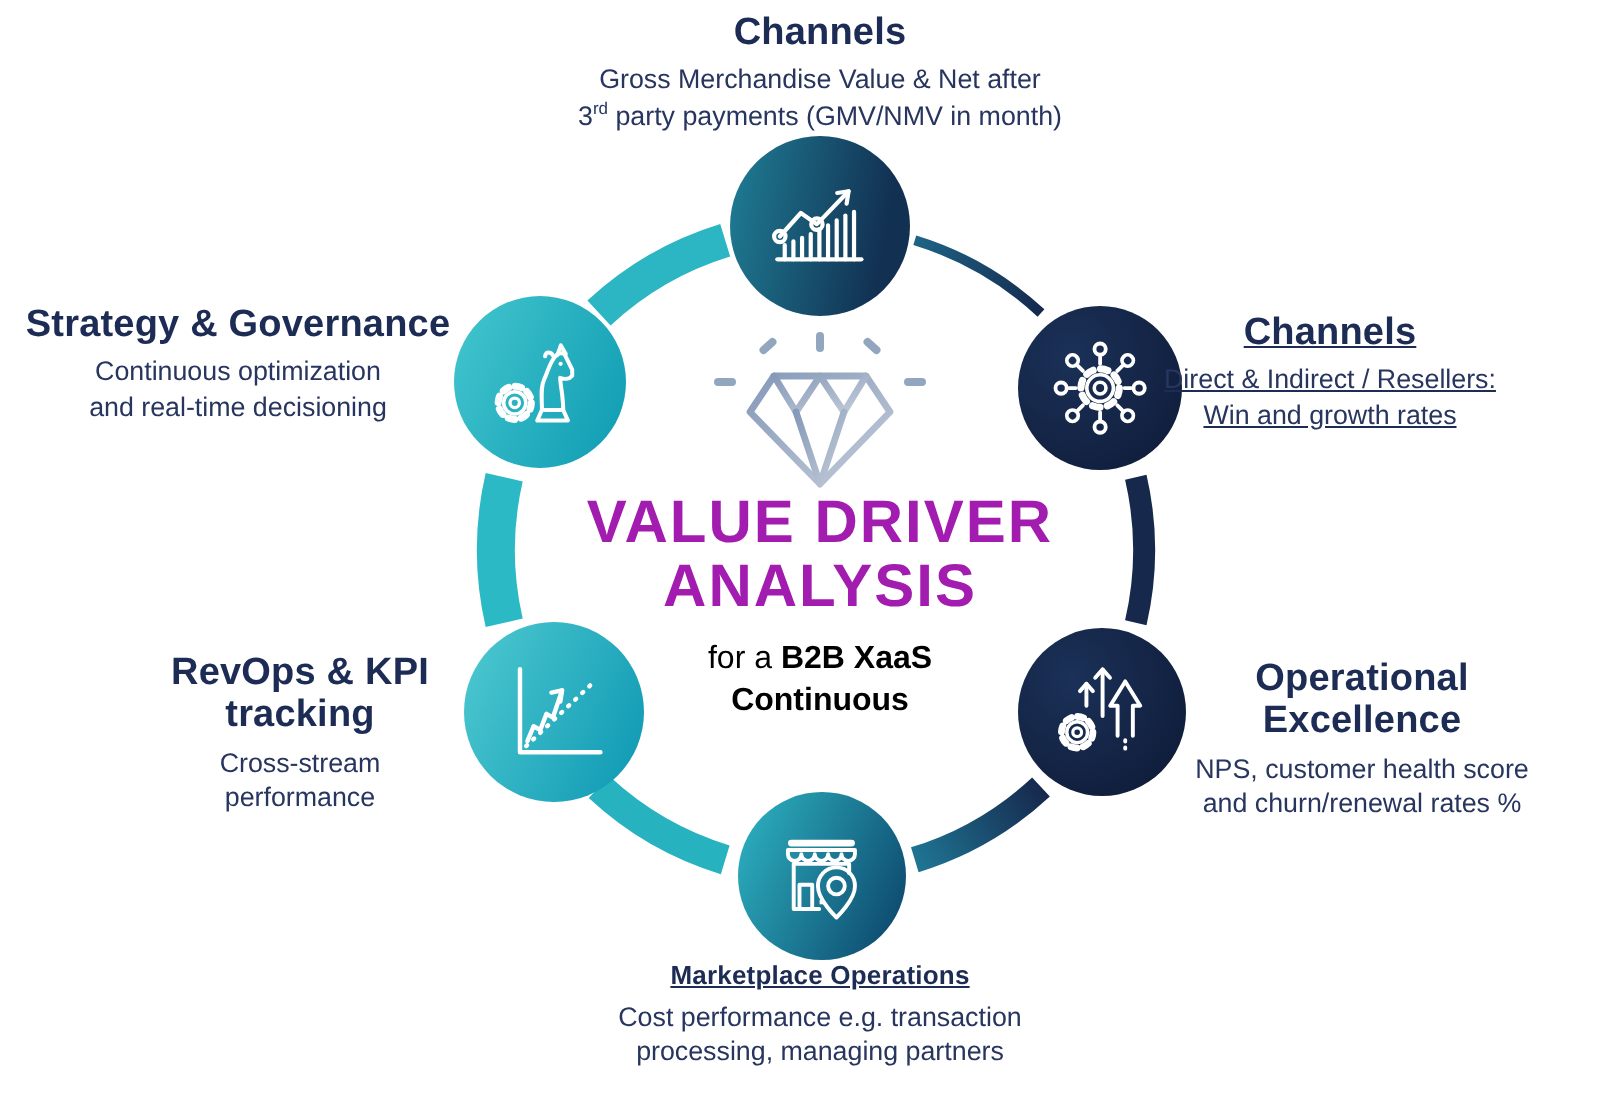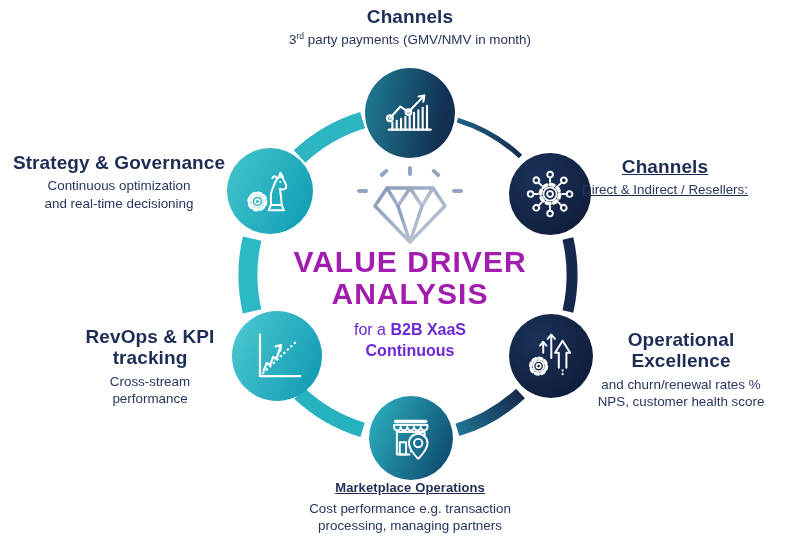--- a/index.html
+++ b/index.html
@@ -32,21 +32,21 @@
   #tb-revenue{left:225px;top:6px;width:370px;}
   #tb-channels{left:554px;top:156px;width:222px;text-decoration:underline;}
   #tb-opex{left:569px;top:329px;width:224px;}
   #tb-marketplace{left:235px;top:481px;width:350px;}
   #tb-marketplace .t{font-size:13px;text-decoration:underline;}
   #tb-revops{left:35px;top:326px;width:230px;}
   #tb-strategy{left:0px;top:152px;width:238px;}
   
   #center-block{left:275px;top:246px;width:270px;}
   #center-block .title{font-size:30px;font-weight:700;letter-spacing:1px;line-height:1.08;color:#a21caf;}
-  #center-block .sub{font-size:16px;margin-top:9px;line-height:1.3;color:#6d28d9;}
+  #center-block .sub{font-size:16px;margin-top:9px;line-height:1.3;color:#000000;}
   #center-block .sub b{font-weight:700;}
   #diamond{left:343px;top:164px;z-index:3;}
 </style>
 </head>
 <body>
 
 <div id="canvas">
 
   <svg id="ring" width="800" height="549" viewBox="0 0 800 549">
     <defs>
@@ -218,39 +218,41 @@
     </div>
     <div class="sub">
       <div><span>for a </span><b>B2B XaaS</b></div>
       <div><b>Continuous</b></div>
     </div>
   </div>
 
   <div class="tb" id="tb-revenue">
     <div class="t">Channels</div>
     <div class="d">
+      <div>Gross Merchandise Value &amp; Net after</div>
       <div><span>3</span><sup>rd</sup><span> party payments (GMV/NMV in month)</span></div>
     </div>
   </div>
 
   <div class="tb" id="tb-channels">
     <div class="t">Channels</div>
     <div class="d">
       <div>Direct &amp; Indirect / Resellers:</div>
+      <div>Win and growth rates</div>
     </div>
   </div>
 
   <div class="tb" id="tb-opex">
     <div class="t">
       <div>Operational</div>
       <div>Excellence</div>
     </div>
     <div class="d">
+      <div>NPS, customer health score</div>
       <div>and churn/renewal rates %</div>
-      <div>NPS, customer health score</div>
     </div>
   </div>
 
   <div class="tb" id="tb-marketplace">
     <div class="t">Marketplace Operations</div>
     <div class="d">
       <div>Cost performance e.g. transaction</div>
       <div>processing, managing partners</div>
     </div>
   </div>

